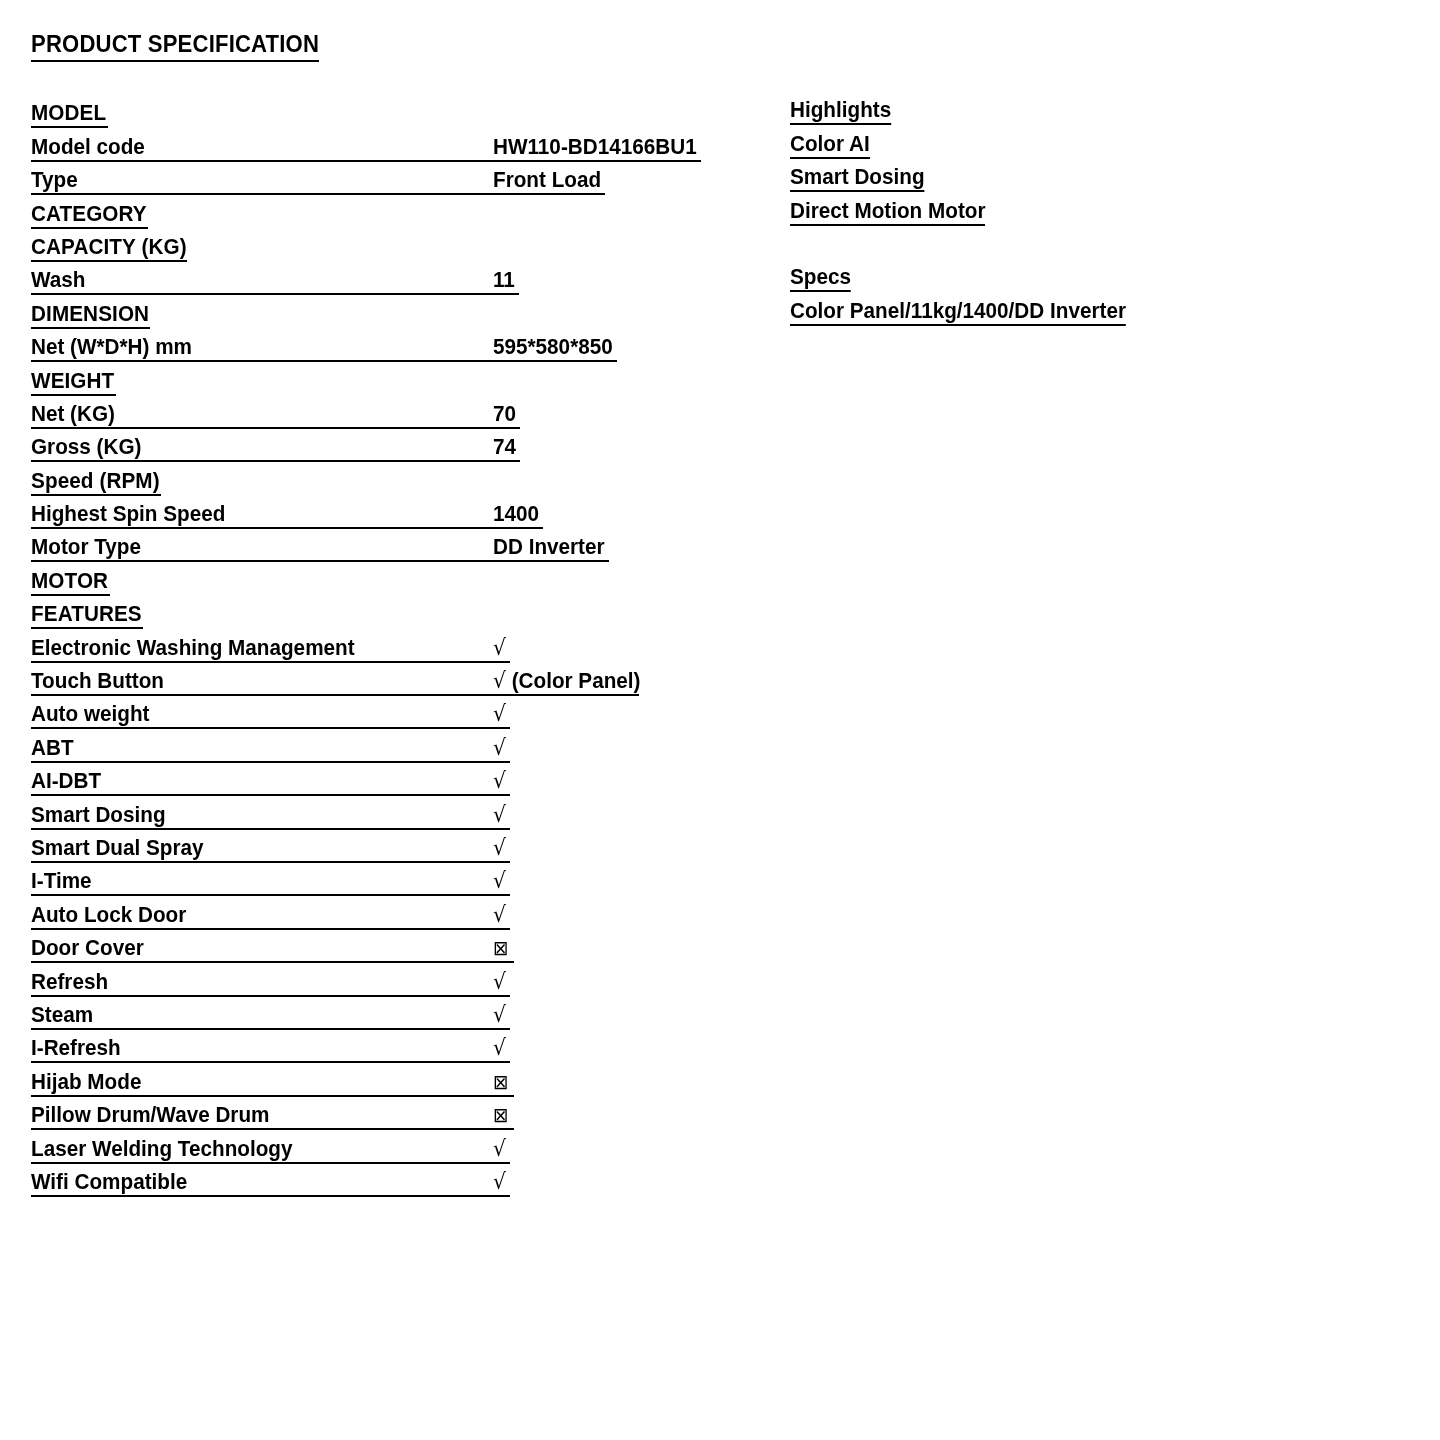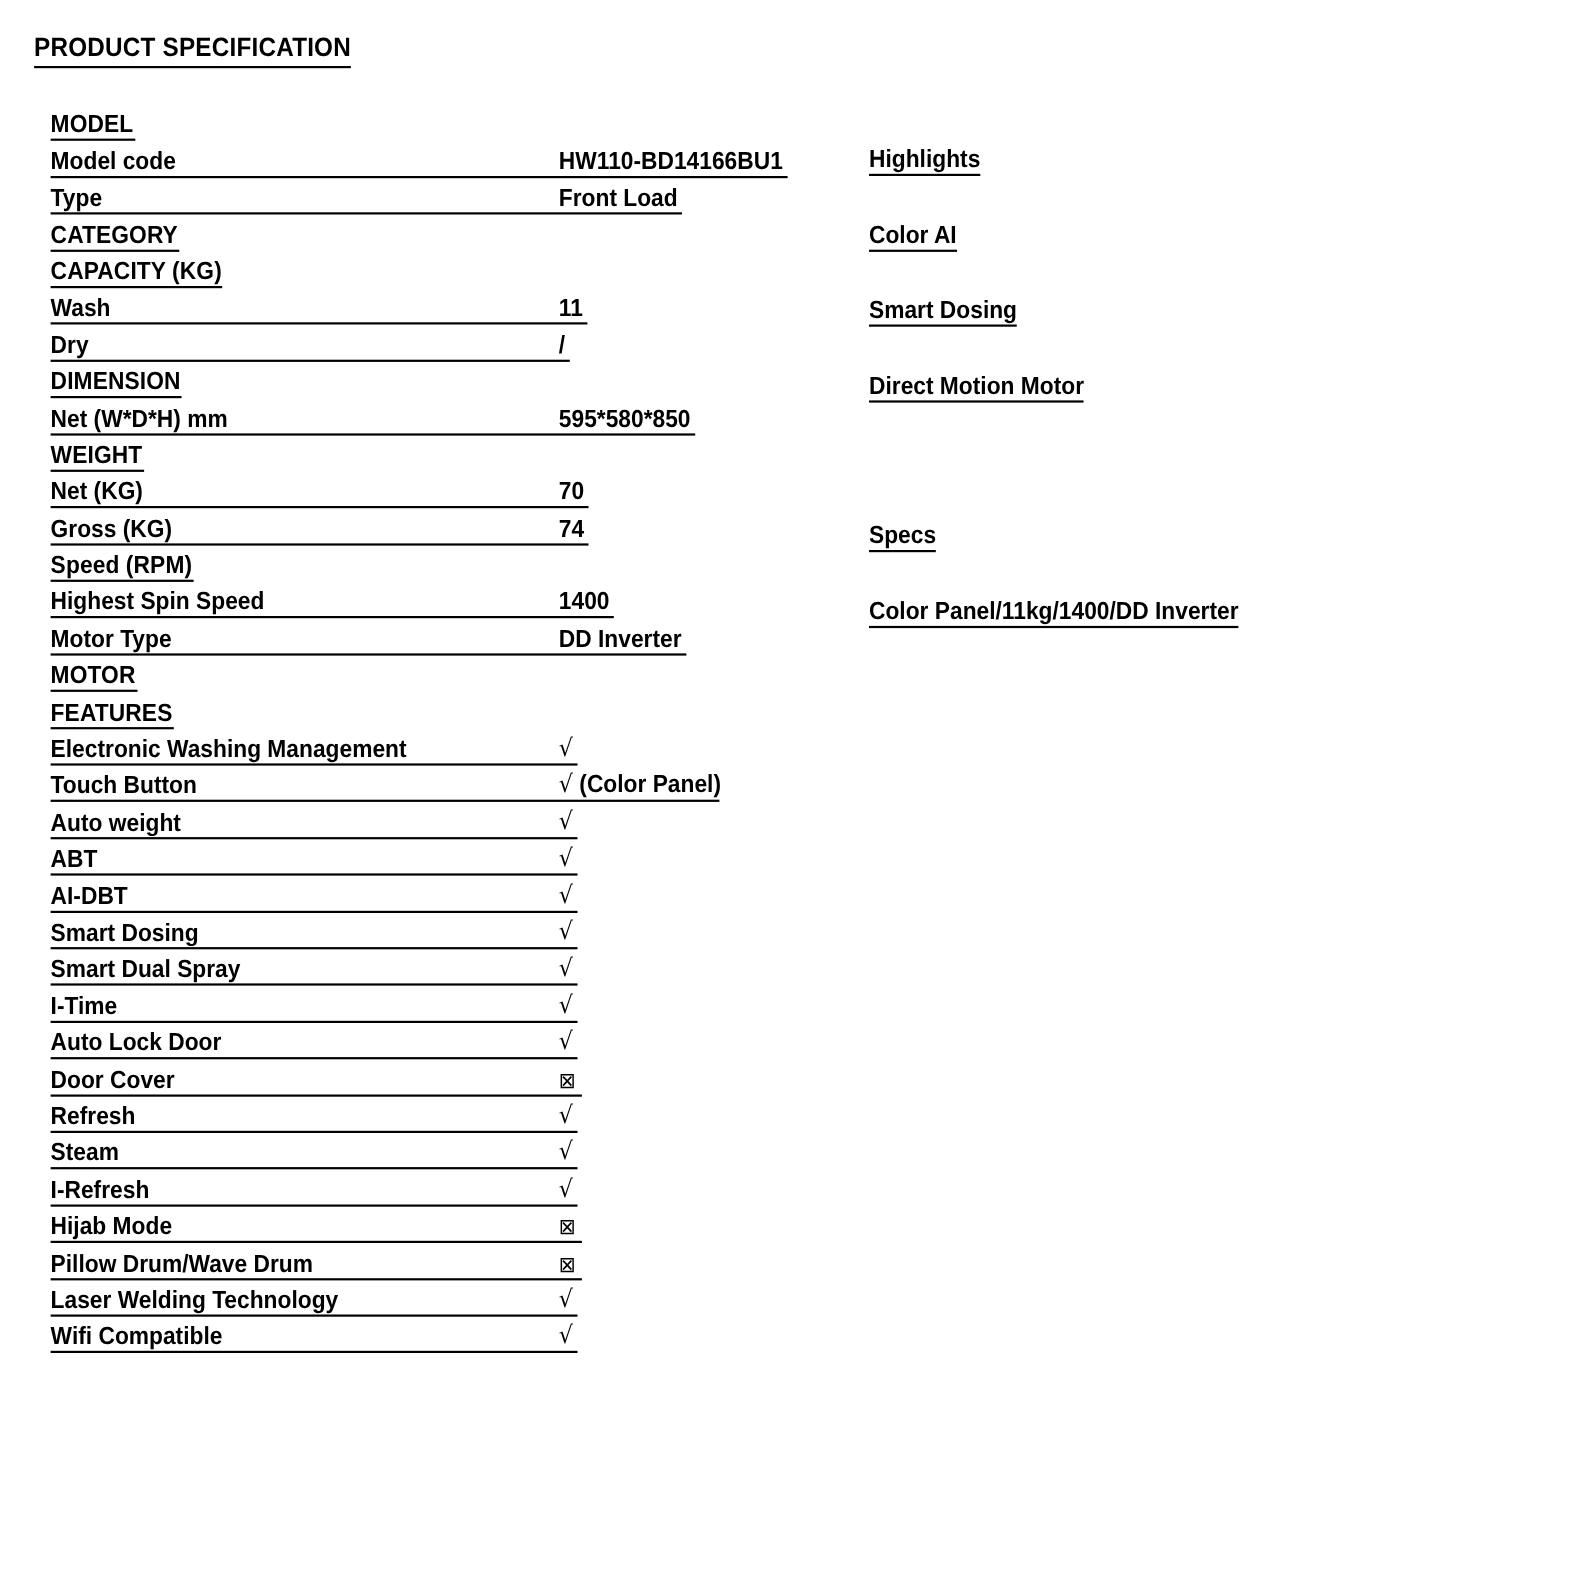--- a/index.html
+++ b/index.html
@@ -36,21 +36,21 @@
   }
   .doc-title .ul {
     display: inline-block;
     border-bottom: 2px solid #000;
     padding-bottom: 2px;
   }
 
   
   .spec-col {
     position: absolute;
-    left: 46px;
+    left: 31px;
     top: 97px;
     width: 700px;
   }
 
   .srow {
     position: relative;
     height: 33.4px;
   }
 
   
@@ -97,21 +97,20 @@
   
   .hl-col {
     position: absolute;
     left: 790px;
     top: 97px;
     width: 560px;
   }
   .hrow {
     position: relative;
     height: 33.4px;
-    margin-top: 35px;
   }
   .hrow .htext {
     position: absolute;
     left: 0;
     bottom: 5px;
     font-weight: bold;
     font-size: 22.5px;
     line-height: 24px;
     white-space: nowrap;
     border-bottom: 2px solid #000;
@@ -151,25 +150,20 @@
       </div>
       <div class="srow section">
         <div class="label">CAPACITY (KG)</div>
         <div class="rule" style="width: 156.488px;"></div>
       </div>
       <div class="srow">
         <div class="label">Wash</div>
         <div class="value"><span>11</span></div>
         <div class="rule" style="width: 487.893px;"></div>
       </div>
-      <div class="srow">
-        <div class="label">Dry</div>
-        <div class="value"><span>/</span></div>
-        <div class="rule" style="width: 471.764px;"></div>
-      </div>
       <div class="srow section">
         <div class="label">DIMENSION</div>
         <div class="rule" style="width: 119.314px;"></div>
       </div>
       <div class="srow">
         <div class="label">Net (W*D*H) mm</div>
         <div class="value"><span>595*580*850</span></div>
         <div class="rule" style="width: 585.729px;"></div>
       </div>
       <div class="srow section">

